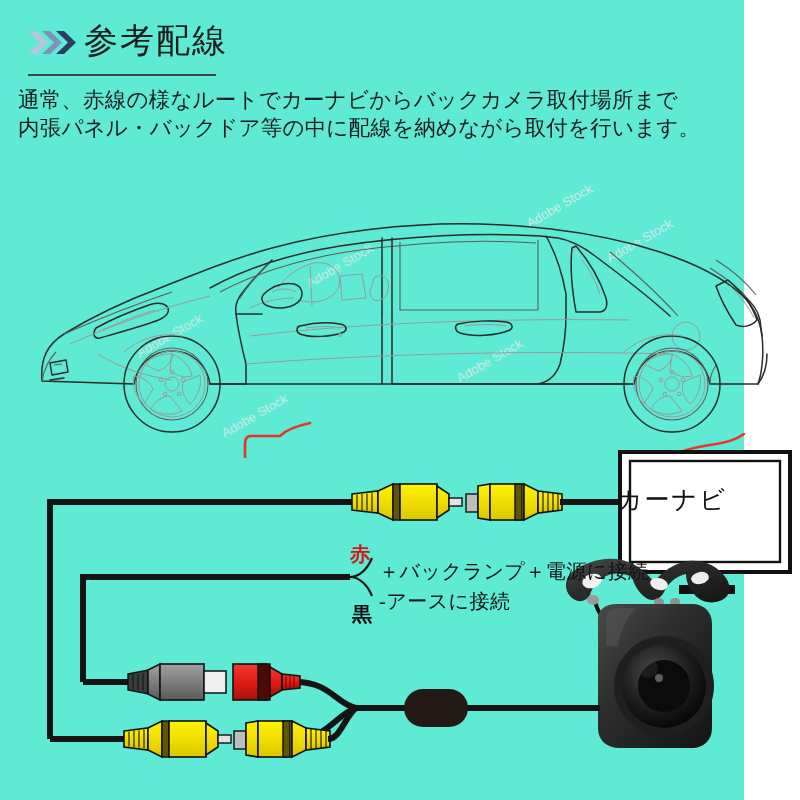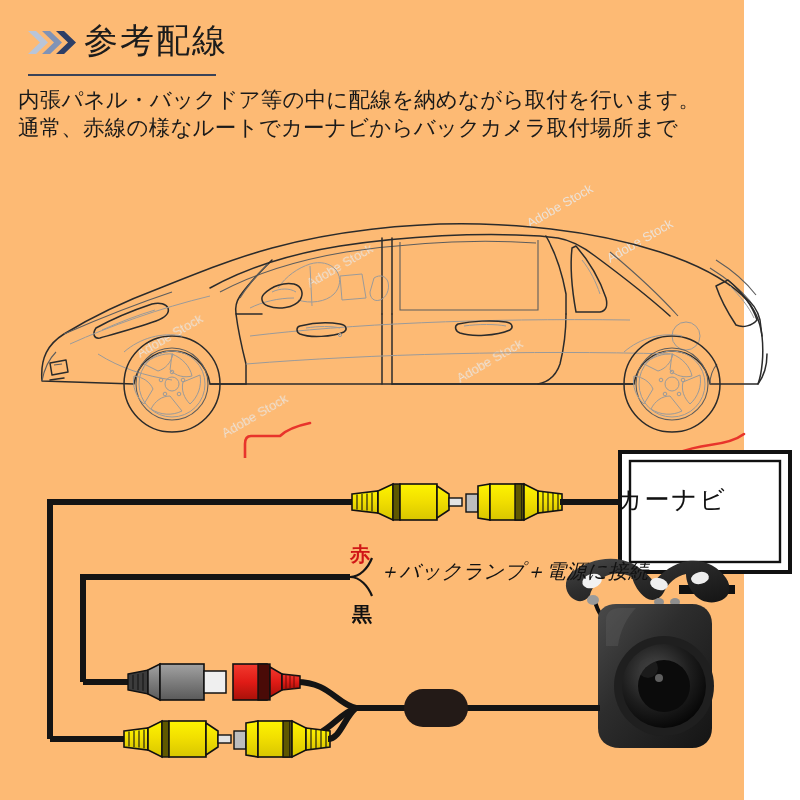--- a/index.html
+++ b/index.html
@@ -13,21 +13,21 @@
     font-family: "Liberation Serif", "DejaVu Serif", serif;
     color: #1a1a1a;
     overflow: hidden;
     position: relative;
   }
 
   .page {
     position: relative;
     width: 744px;
     height: 800px;
-    background: #fdba74;
+    background: #5eead4;
   }
 
   
   .header {
     position: absolute;
     left: 0;
     top: 0;
     width: 800px;
     height: 80px;
   }
@@ -111,21 +111,20 @@
     left: 352px; top: 601px;
     font-size: 20px;
     color: #111;
     font-weight: bold;
   }
   .lbl-plus {
     left: 379px; top: 558px;
     font-size: 20px;
     color: #111;
     letter-spacing: 0.5px;
-    font-style: italic;
   }
   .lbl-minus {
     left: 379px; top: 588px;
     font-size: 20px;
     color: #111;
     letter-spacing: 0.5px;
   }
 </style>
 </head>
 <body>
@@ -138,22 +137,22 @@
         <path d="M2,3 L14,14.5 L2,26 L10,26 L22,14.5 L10,3 Z" fill="#b9c5d8"></path>
         <path d="M16,3 L28,14.5 L16,26 L24,26 L36,14.5 L24,3 Z" fill="#8093b6"></path>
         <path d="M30,3 L42,14.5 L30,26 L38,26 L50,14.5 L38,3 Z" fill="#2d3e66"></path>
       </svg>
     </span>
     <div class="title">参考配線</div>
     <div class="title-rule"></div>
   </div>
 
   <div class="intro">
+    <div>通常、赤線の様なルートでカーナビからバックカメラ取付場所まで</div>
     <div>内張パネル・バックドア等の中に配線を納めながら取付を行います。</div>
-    <div>通常、赤線の様なルートでカーナビからバックカメラ取付場所まで</div>
   </div>
 
   <div class="car-area">
     <svg width="780" height="290" viewBox="0 0 780 290" xmlns="http://www.w3.org/2000/svg">
       <defs>
         <style>
           .ol  { fill:none; stroke:#2b2b2b; stroke-width:1.5; stroke-linejoin:round; stroke-linecap:round; }
           .ol2 { fill:none; stroke:#5d5d5d; stroke-width:1.1; }
           .ol3 { fill:none; stroke:#9a9a9a; stroke-width:1; }
           .wm  { fill:#e9e9e9; font-family:"Liberation Sans", sans-serif; font-size:13px; }
@@ -530,14 +529,15 @@
 
         <path class="cable" d="M596,258 L600,258"></path>
       </g>
     </svg>
   </div>
 
   <div class="label lbl-carnavi">カーナビ</div>
   <div class="label lbl-red">赤</div>
   <div class="label lbl-black">黒</div>
   <div class="label lbl-plus">＋バックランプ＋電源に接続</div>
+  <div class="label lbl-minus">-アースに接続</div>
 
 </div>
 
 </body></html>

